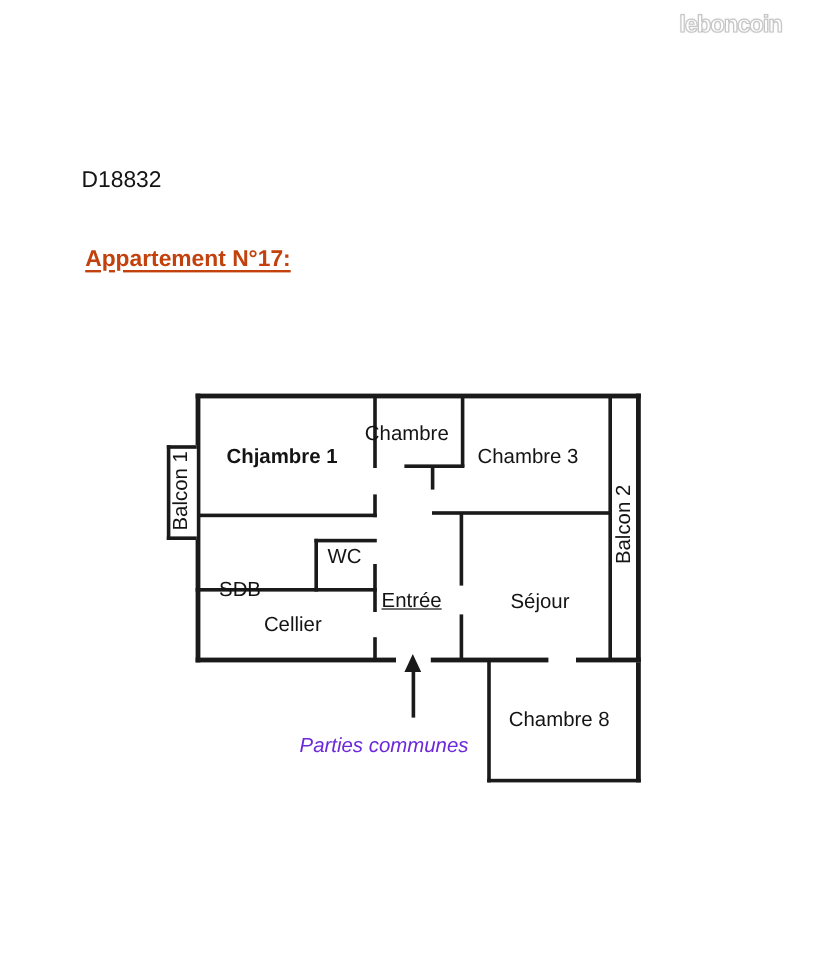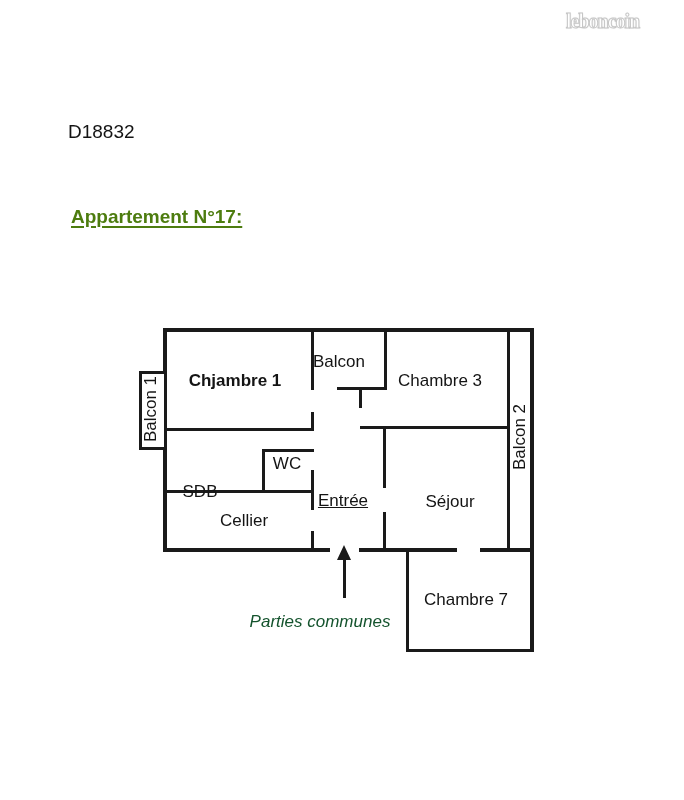--- a/index.html
+++ b/index.html
@@ -5,53 +5,53 @@
   html,body{margin:0;padding:0;}
   body{
     width:684px;height:800px;position:relative;overflow:hidden;
     background:#ffffff;
     font-family:"Liberation Sans", sans-serif;
     color:#1a1a1a;
   }
   
   .logo{
     position:absolute;top:10px;left:566px;
-    font-family:Liberation Serif, serif;
+    font-family:Liberation Sans, sans-serif;
     font-weight:bold;font-size:20px;letter-spacing:-1px;
     color:#ffffff;
     -webkit-text-stroke:1px #c6c6c6;
     text-shadow:0 0 2px #dddddd;
     user-select:none;
   }
   
   .doc-ref{
-    position:absolute;left:68px;top:121px;
+    position:absolute;left:68px;top:140px;
     font-size:19px;color:#141414;
   }
   .doc-title{
     position:absolute;left:71px;top:206px;
-    font-size:19px;font-weight:bold;color:#4d7c0f;
+    font-size:19px;font-weight:bold;color:#c2410c;
     text-decoration:underline;
     text-decoration-thickness:2px;
     text-underline-offset:3px;
   }
   
   .plan{position:absolute;left:0;top:0;width:684px;height:800px;}
   .wall{position:absolute;background:#1a1a1a;}
   .room-label{
     position:absolute;font-size:17px;color:#141414;
     white-space:nowrap;transform:translate(-50%,-50%);
   }
   .room-label.rot{transform:translate(-50%,-50%) rotate(-90deg);}
   .balcon1-box{
     position:absolute;left:139px;top:371px;width:22px;height:73px;
     border:3px solid #1a1a1a;border-right:none;background:#ffffff;
   }
   .annotation{
-    position:absolute;font-size:17px;font-style:italic;color:#14532d;
+    position:absolute;font-size:17px;font-style:italic;color:#6d28d9;
     white-space:nowrap;transform:translate(-50%,-50%);
   }
   .arrow-shaft{position:absolute;left:343px;top:558px;width:3px;height:40px;background:#1a1a1a;}
   .arrow-head{
     position:absolute;left:337px;top:545px;width:0;height:0;
     border-left:7px solid transparent;border-right:7px solid transparent;
     border-bottom:15px solid #1a1a1a;
   }
 </style>
 </head>
@@ -89,28 +89,28 @@
   <div class="wall" style="left:383px;top:428px;width:3px;height:60px;"></div>
   <div class="wall" style="left:383px;top:512px;width:3px;height:39px;"></div>
 
   <div class="wall" style="left:406px;top:551px;width:3px;height:101px;"></div>
   <div class="wall" style="left:530px;top:552px;width:4px;height:100px;"></div>
   <div class="wall" style="left:406px;top:649px;width:128px;height:3px;"></div>
 
   <div class="balcon1-box"></div>
 
   <div class="room-label" style="left:235px;top:381px;font-weight:bold;">Chjambre 1</div>
-  <div class="room-label" style="left:339px;top:362px;">Balcon</div>
+  <div class="room-label" style="left:339px;top:362px;">Chambre</div>
   <div class="room-label" style="left:440px;top:381px;">Chambre 3</div>
   <div class="room-label rot" style="left:151px;top:409px;">Balcon 1</div>
   <div class="room-label rot" style="left:520px;top:437px;">Balcon 2</div>
   <div class="room-label" style="left:200px;top:462px;margin-top:30px;">SDB</div>
   <div class="room-label" style="left:287px;top:464px;">WC</div>
   <div class="room-label" style="left:343px;top:501px;text-decoration:underline;">Entrée</div>
   <div class="room-label" style="left:450px;top:502px;">Séjour</div>
   <div class="room-label" style="left:244px;top:521px;">Cellier</div>
-  <div class="room-label" style="left:466px;top:600px;">Chambre 7</div>
+  <div class="room-label" style="left:466px;top:600px;">Chambre 8</div>
 
   <div class="arrow-head"></div>
   <div class="arrow-shaft"></div>
   <div class="annotation" style="left:320px;top:622px;">Parties communes</div>
 
 </div>
 
 </body></html>

